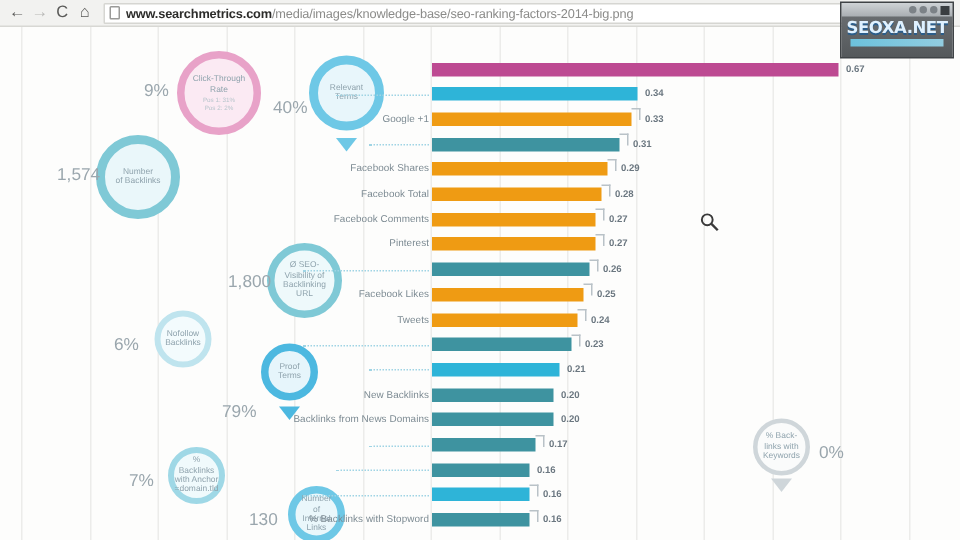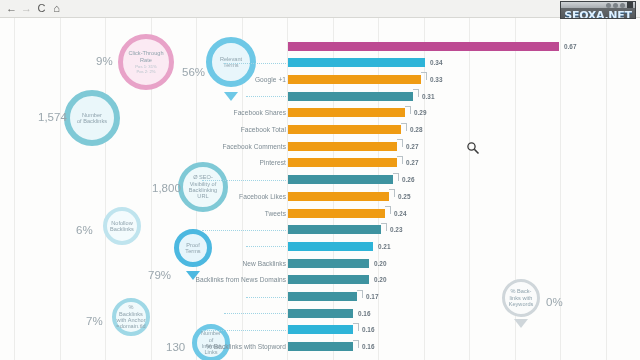--- a/index.html
+++ b/index.html
@@ -46,21 +46,21 @@
   #url-text {
     font-size: 8.5px; color: #8b8b89;
     white-space: nowrap; line-height: 14px;
     letter-spacing: -0.1px;
   }
   #url-text b { color: #2c2c2a; font-weight: 700; }
 
   
   #watermark {
     position: absolute; right: 4px; top: 1px;
-    width: 76px; height: 18px;
+    width: 76px; height: 38px;
     background: linear-gradient(#6f7376, #54585b);
     border: 1px solid #3f4346;
     z-index: 60;
     display: flex; flex-direction: column; align-items: center;
     overflow: hidden;
   }
   #watermark-toolbar {
     width: 100%; height: 9px;
     background: linear-gradient(#cfd3d6, #a9aeb2);
     display: flex; align-items: center; justify-content: flex-end;
@@ -169,20 +169,24 @@
   }
 </style>
 </head>
 <body>
 
 <div id="browser-chrome">
   <div class="nav-btn">←</div>
   <div class="nav-btn disabled">→</div>
   <div class="nav-btn">C</div>
   <div class="nav-btn">⌂</div>
+  <div id="url-field">
+    <span id="page-icon"></span>
+    <span id="url-text"><b>www.searchmetrics.com</b><span>/media/images/knowledge-base/seo-ranking-factors-2014-big.png</span></span>
+  </div>
 </div>
 
 <div id="watermark">
   <div id="watermark-toolbar">
     <span class="wm-dot"></span>
     <span class="wm-dot"></span>
     <span class="wm-dot"></span>
     <span class="wm-sq"></span>
   </div>
   <div id="watermark-text">SEOXA.NET</div>
@@ -230,21 +234,21 @@
       </div>
       <div class="bubble-value" style="left: 38px; top: 93px;">1,574</div>
       <div class="bubble" style="left: 206px; top: 19px; width: 50px; height: 50px; border: 6px solid rgb(110, 200, 230); background: rgb(232, 246, 251);">
         <div class="bubble-inner">
           <div class="bubble-label">
             <div>Relevant Terms</div>
           </div>
         </div>
       </div>
       <div class="pin-tail" style="left: 224px; top: 74px; border-top: 9px solid rgb(110, 200, 230);"></div>
-      <div class="bubble-value" style="left: 182px; top: 48px;">56%</div>
+      <div class="bubble-value" style="left: 182px; top: 48px;">40%</div>
       <div class="bubble" style="left: 178px; top: 144px; width: 50px; height: 50px; border: 5px solid rgb(127, 201, 214); background: rgb(238, 249, 251);">
         <div class="bubble-inner">
           <div class="bubble-label">
             <div>Ø SEO-</div>
             <div>Visibility of</div>
             <div>Backlinking</div>
             <div>URL</div>
           </div>
         </div>
       </div>

